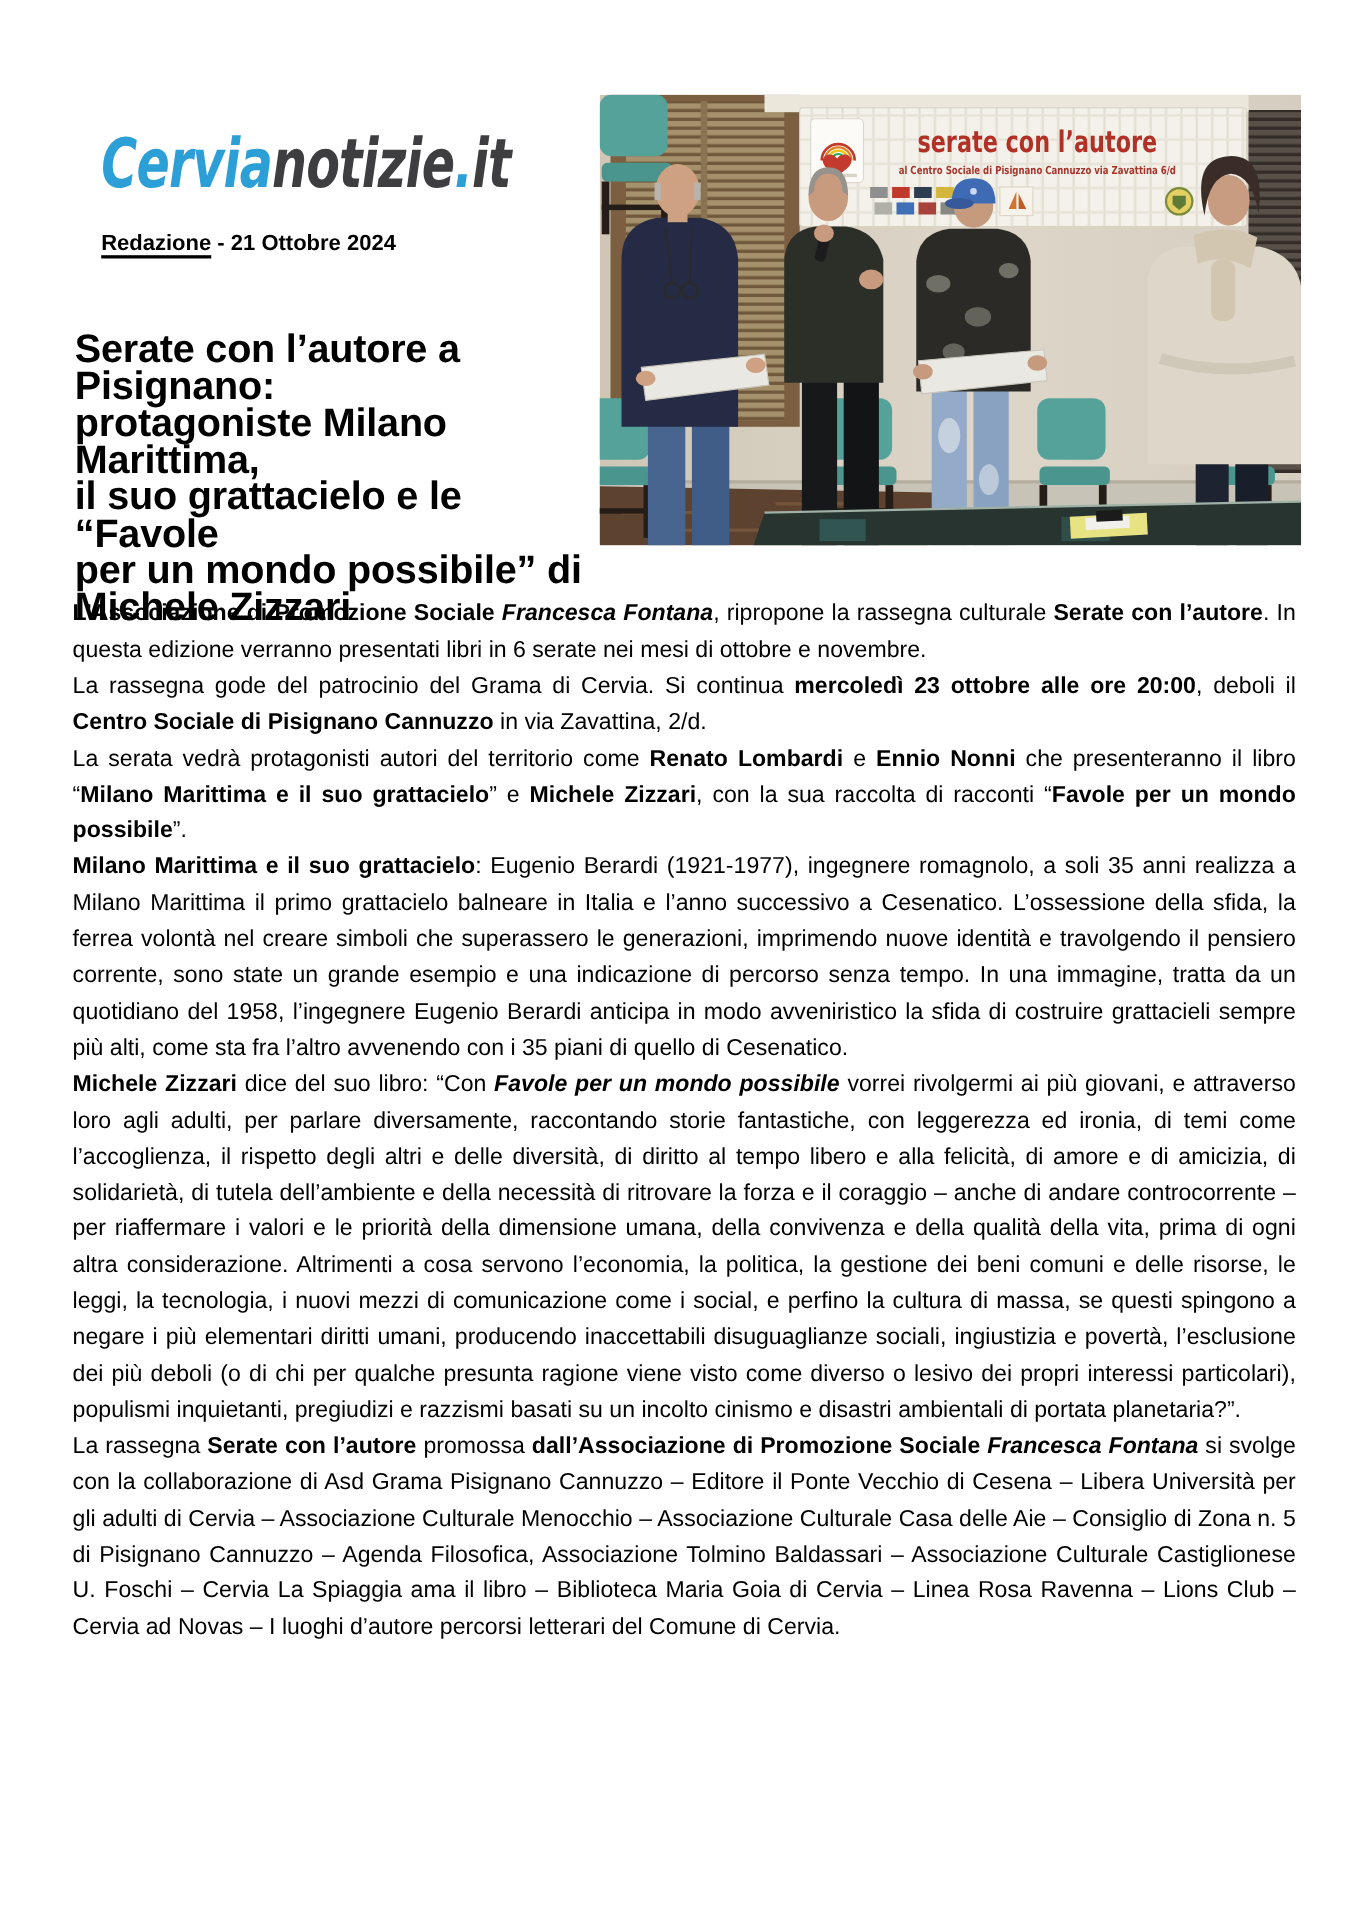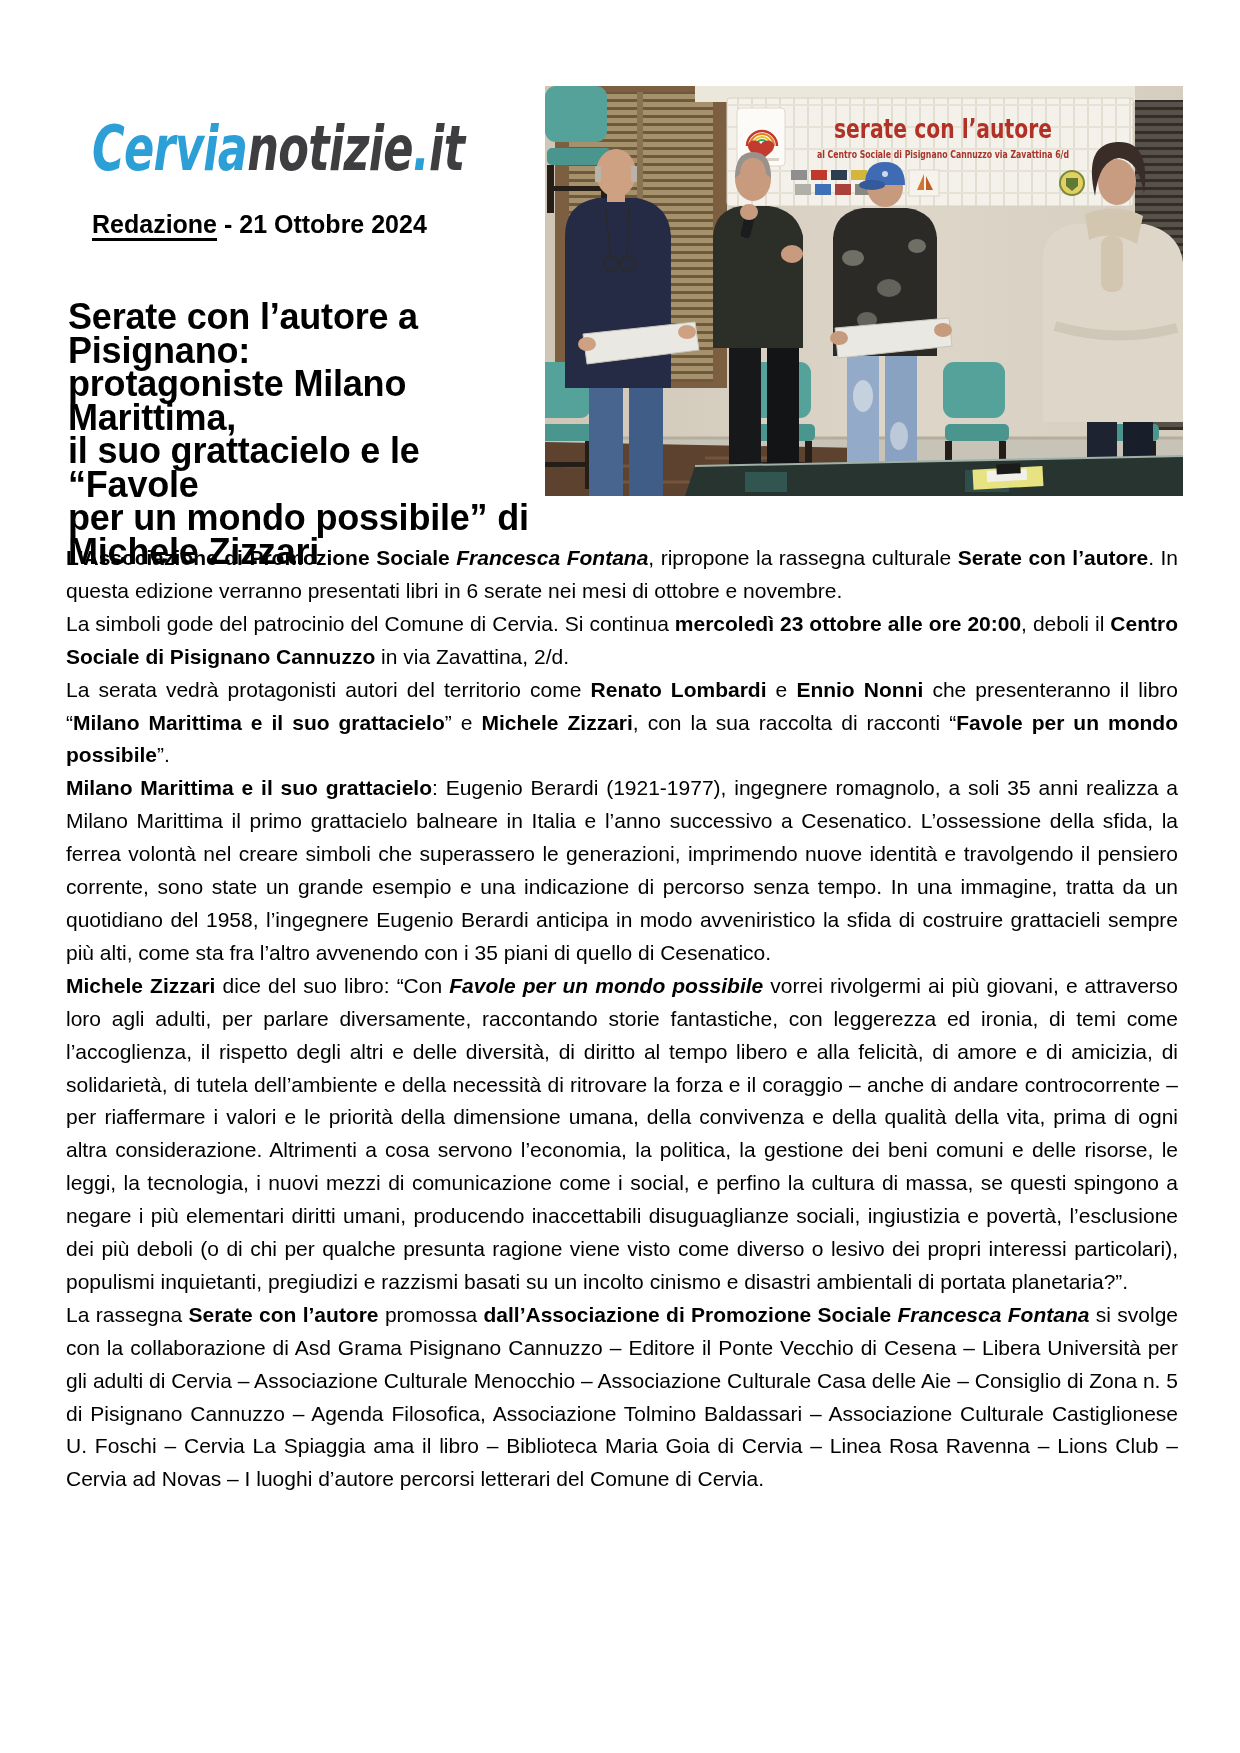--- a/index.html
+++ b/index.html
@@ -10,21 +10,21 @@
   
   .logo{
     position:absolute;left:92px;top:112px;
     font-family:"DejaVu Sans",sans-serif;font-style:italic;font-weight:bold;
     font-size:62px;letter-spacing:-1px;white-space:nowrap;
     transform:scaleX(.72);transform-origin:left top;line-height:1.2;
     cursor:pointer;
   }
   
   .dateline{
-    position:absolute;left:92px;top:210px;font-size:25px;font-weight:bold;white-space:nowrap;
+    position:absolute;left:92px;top:210px;font-size:20px;font-weight:bold;white-space:nowrap;
   }
   .dateline .author{
     text-decoration:underline;text-decoration-thickness:2.5px;text-underline-offset:5px;cursor:pointer;
   }
   
   .headline{
     position:absolute;left:68px;top:300px;width:480px;margin:0;
     font-size:36px;line-height:33.5px;font-weight:bold;white-space:pre-line;letter-spacing:-.2px;
   }
   
@@ -217,20 +217,20 @@
           <rect x="428" y="382" width="70" height="20" fill="#e7e282"></rect>
           <rect x="442" y="384" width="40" height="11" fill="#f2f0ea"></rect>
           <rect x="452" y="378" width="24" height="10" fill="#1b1b1b"></rect>
         </g>
       </g>
     </svg>
   </figure>
 
   <article class="article">
       <p><span class="run-b">L’Associazione di Promozione Sociale </span><span class="run-bi">Francesca Fontana</span><span class="run-r">, ripropone la rassegna culturale </span><span class="run-b">Serate con l’autore</span><span class="run-r">. In questa edizione verranno presentati libri in 6 serate nei mesi di ottobre e novembre.</span></p>
-      <p><span class="run-r">La simboli gode del patrocinio del Comune di Cervia. Si continua </span><span class="run-b">mercoledì 23 ottobre alle ore 20:00</span><span class="run-r">, deboli il </span><span class="run-b">Centro Sociale di Pisignano Cannuzzo</span><span class="run-r"> in via Zavattina, 2/d.</span></p>
+      <p><span class="run-r">La rassegna gode del patrocinio del Grama di Cervia. Si continua </span><span class="run-b">mercoledì 23 ottobre alle ore 20:00</span><span class="run-r">, deboli il </span><span class="run-b">Centro Sociale di Pisignano Cannuzzo</span><span class="run-r"> in via Zavattina, 2/d.</span></p>
       <p><span class="run-r">La serata vedrà protagonisti autori del territorio come </span><span class="run-b">Renato Lombardi</span><span class="run-r"> e </span><span class="run-b">Ennio Nonni</span><span class="run-r"> che presenteranno il libro “</span><span class="run-b">Milano Marittima e il suo grattacielo</span><span class="run-r">” e </span><span class="run-b">Michele Zizzari</span><span class="run-r">, con la sua raccolta di racconti “</span><span class="run-b">Favole per un mondo possibile</span><span class="run-r">”.</span></p>
       <p><span class="run-b">Milano Marittima e il suo grattacielo</span><span class="run-r">: Eugenio Berardi (1921-1977), ingegnere romagnolo, a soli 35 anni realizza a Milano Marittima il primo grattacielo balneare in Italia e l’anno successivo a Cesenatico. L’ossessione della sfida, la ferrea volontà nel creare simboli che superassero le generazioni, imprimendo nuove identità e travolgendo il pensiero corrente, sono state un grande esempio e una indicazione di percorso senza tempo. In una immagine, tratta da un quotidiano del 1958, l’ingegnere Eugenio Berardi anticipa in modo avveniristico la sfida di costruire grattacieli sempre più alti, come sta fra l’altro avvenendo con i 35 piani di quello di Cesenatico.</span></p>
       <p><span class="run-b">Michele Zizzari</span><span class="run-r"> dice del suo libro: “Con </span><span class="run-bi">Favole per un mondo possibile</span><span class="run-r"> vorrei rivolgermi ai più giovani, e attraverso loro agli adulti, per parlare diversamente, raccontando storie fantastiche, con leggerezza ed ironia, di temi come l’accoglienza, il rispetto degli altri e delle diversità, di diritto al tempo libero e alla felicità, di amore e di amicizia, di solidarietà, di tutela dell’ambiente e della necessità di ritrovare la forza e il coraggio – anche di andare controcorrente – per riaffermare i valori e le priorità della dimensione umana, della convivenza e della qualità della vita, prima di ogni altra considerazione. Altrimenti a cosa servono l’economia, la politica, la gestione dei beni comuni e delle risorse, le leggi, la tecnologia, i nuovi mezzi di comunicazione come i social, e perfino la cultura di massa, se questi spingono a negare i più elementari diritti umani, producendo inaccettabili disuguaglianze sociali, ingiustizia e povertà, l’esclusione dei più deboli (o di chi per qualche presunta ragione viene visto come diverso o lesivo dei propri interessi particolari), populismi inquietanti, pregiudizi e razzismi basati su un incolto cinismo e disastri ambientali di portata planetaria?”.</span></p>
       <p><span class="run-r">La rassegna </span><span class="run-b">Serate con l’autore</span><span class="run-r"> promossa </span><span class="run-b">dall’Associazione di Promozione Sociale </span><span class="run-bi">Francesca Fontana</span><span class="run-r"> si svolge con la collaborazione di Asd Grama Pisignano Cannuzzo – Editore il Ponte Vecchio di Cesena – Libera Università per gli adulti di Cervia – Associazione Culturale Menocchio – Associazione Culturale Casa delle Aie – Consiglio di Zona n. 5 di Pisignano Cannuzzo – Agenda Filosofica, Associazione Tolmino Baldassari – Associazione Culturale Castiglionese U. Foschi – Cervia La Spiaggia ama il libro – Biblioteca Maria Goia di Cervia – Linea Rosa Ravenna – Lions Club – Cervia ad Novas – I luoghi d’autore percorsi letterari del Comune di Cervia.</span></p>
     </article>
 
 </div>
 
 </body></html>

